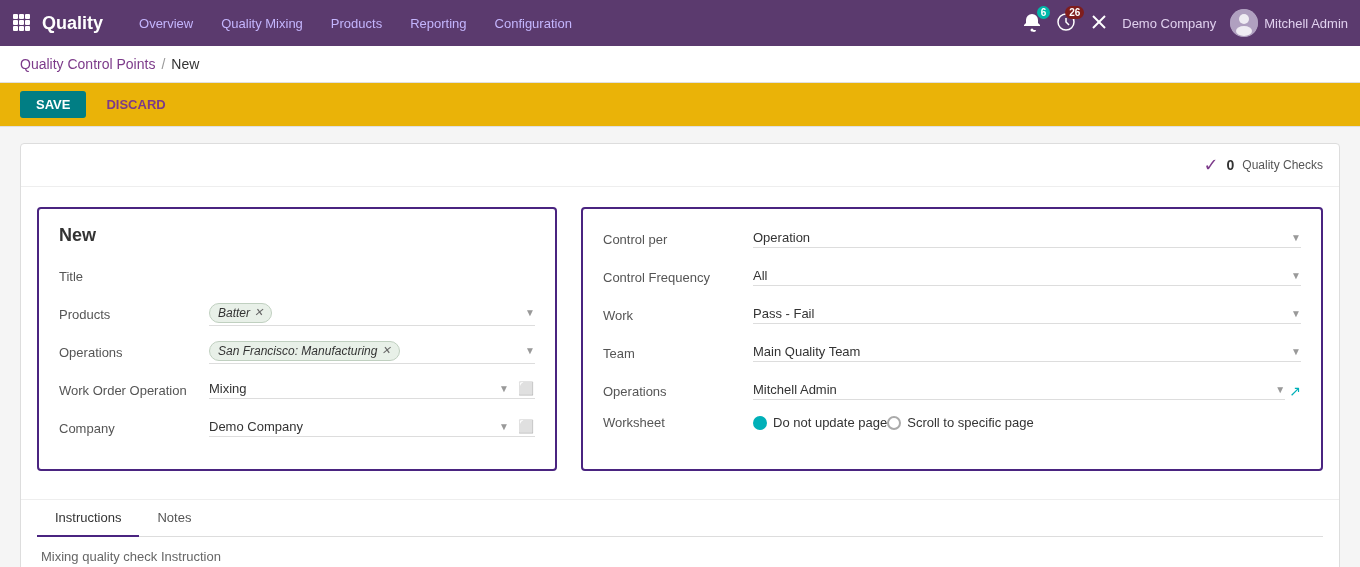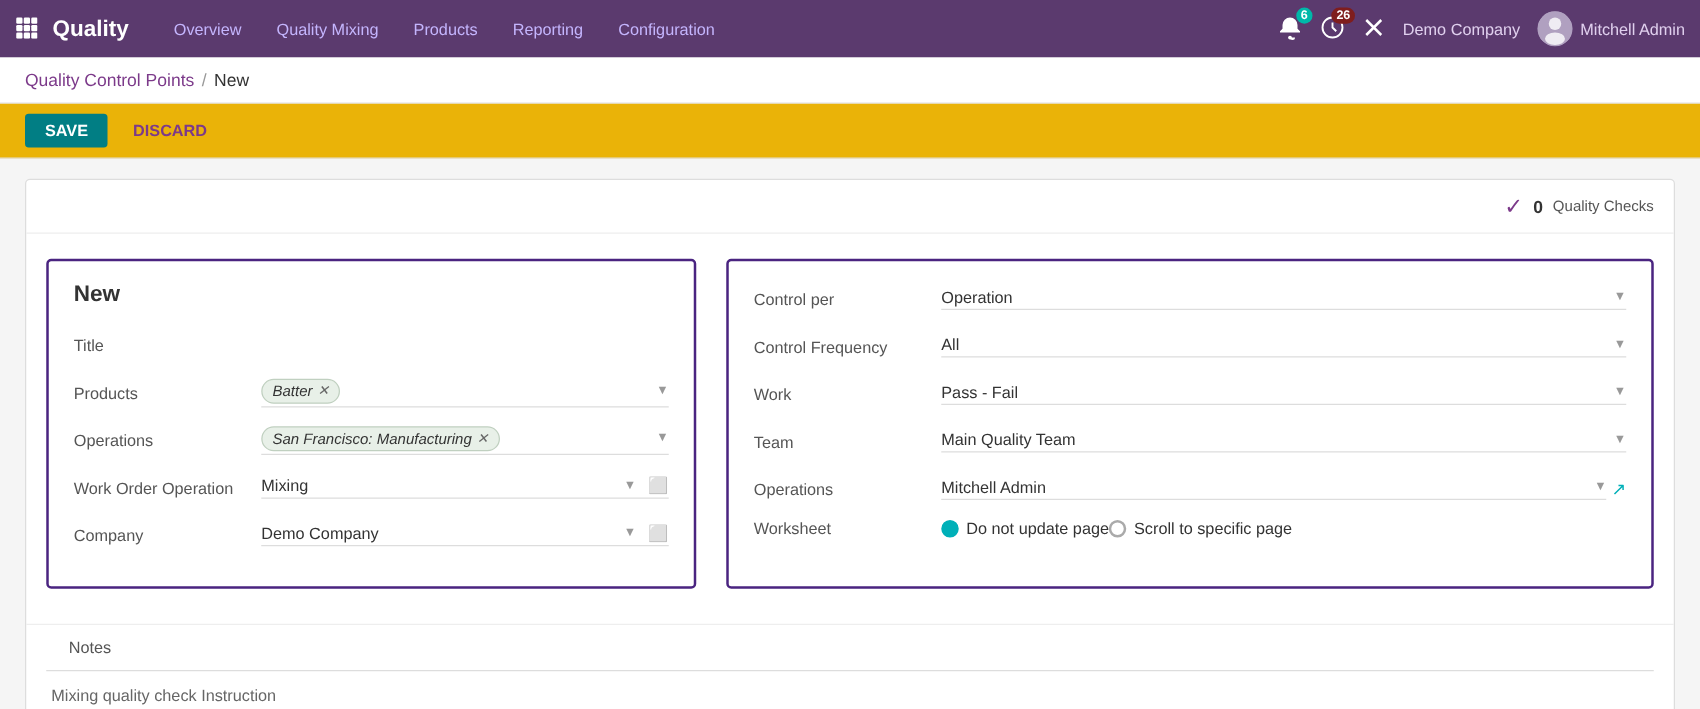--- a/index.html
+++ b/index.html
@@ -419,20 +419,21 @@
               <span>Scroll to specific page</span>
             </label>
           </div>
         </div>
 
       </div>
     </div>
 
     <div class="tabs-area">
       <div class="tabs-header">
+        <div class="tab active">Instructions</div>
         <div class="tab">Notes</div>
       </div>
       <div class="tab-content">
         <span>Mixing quality check Instruction</span>
       </div>
     </div>
 
   </div>
 </div>
 

